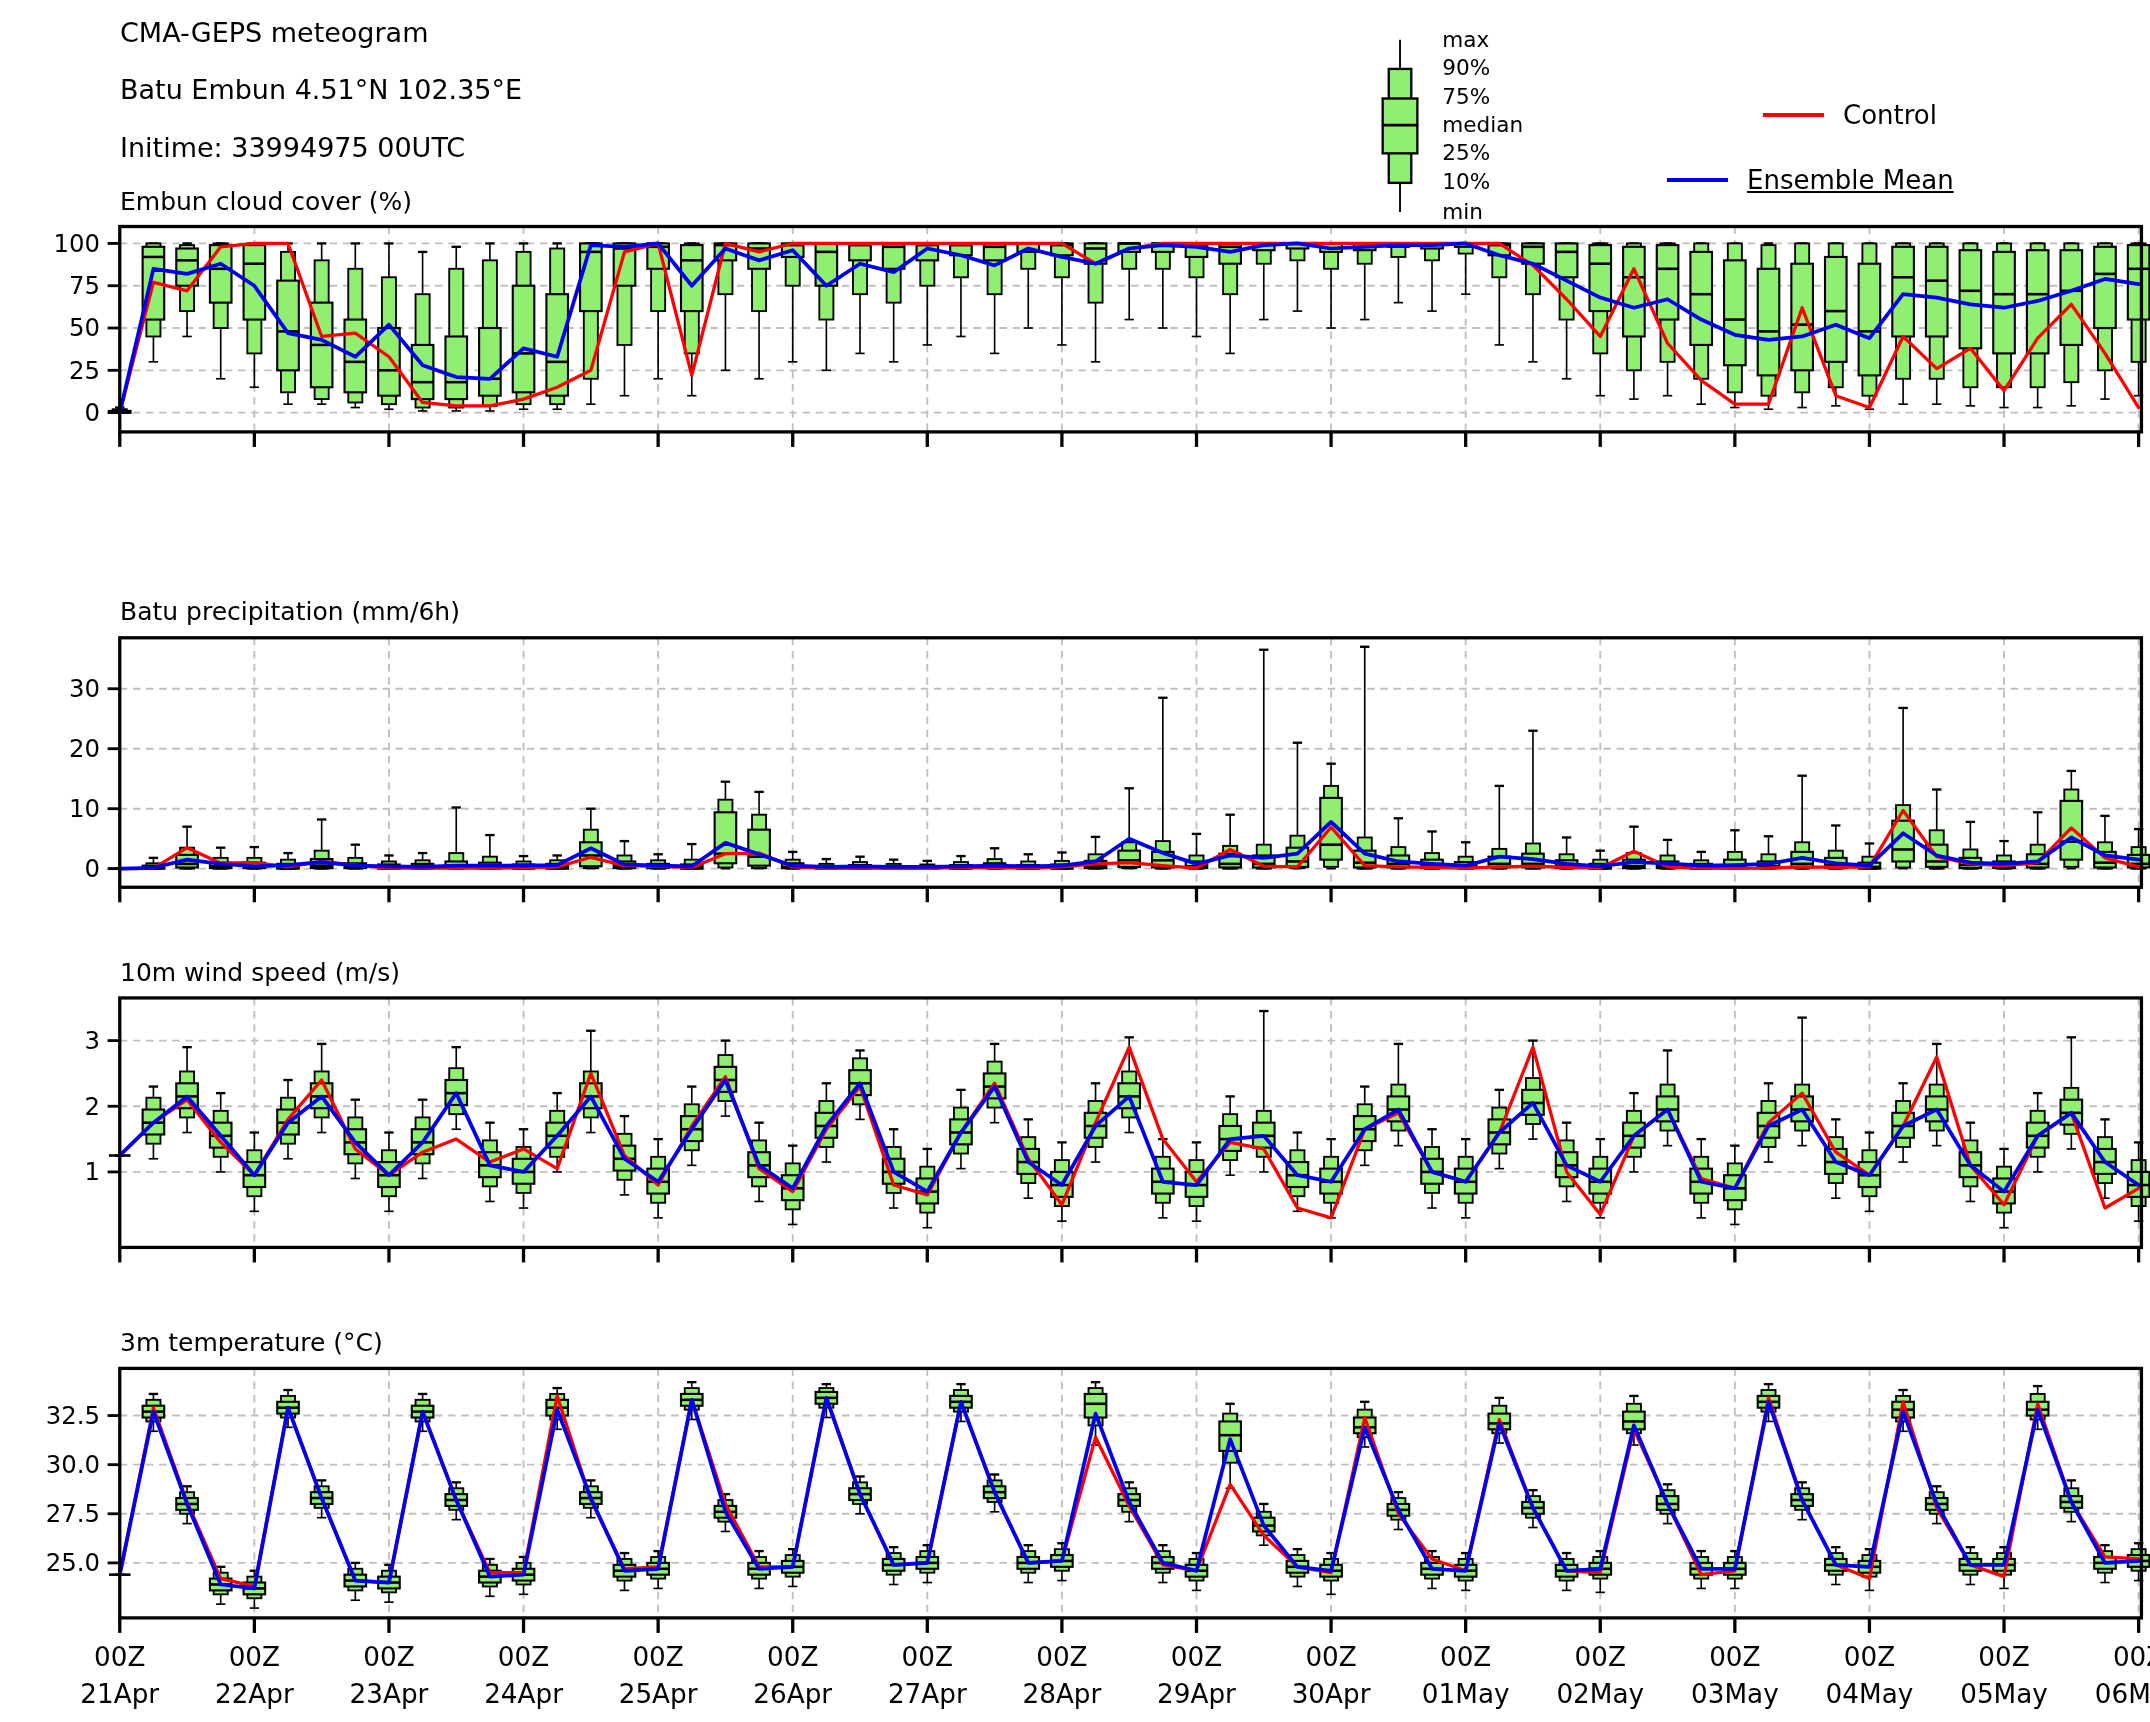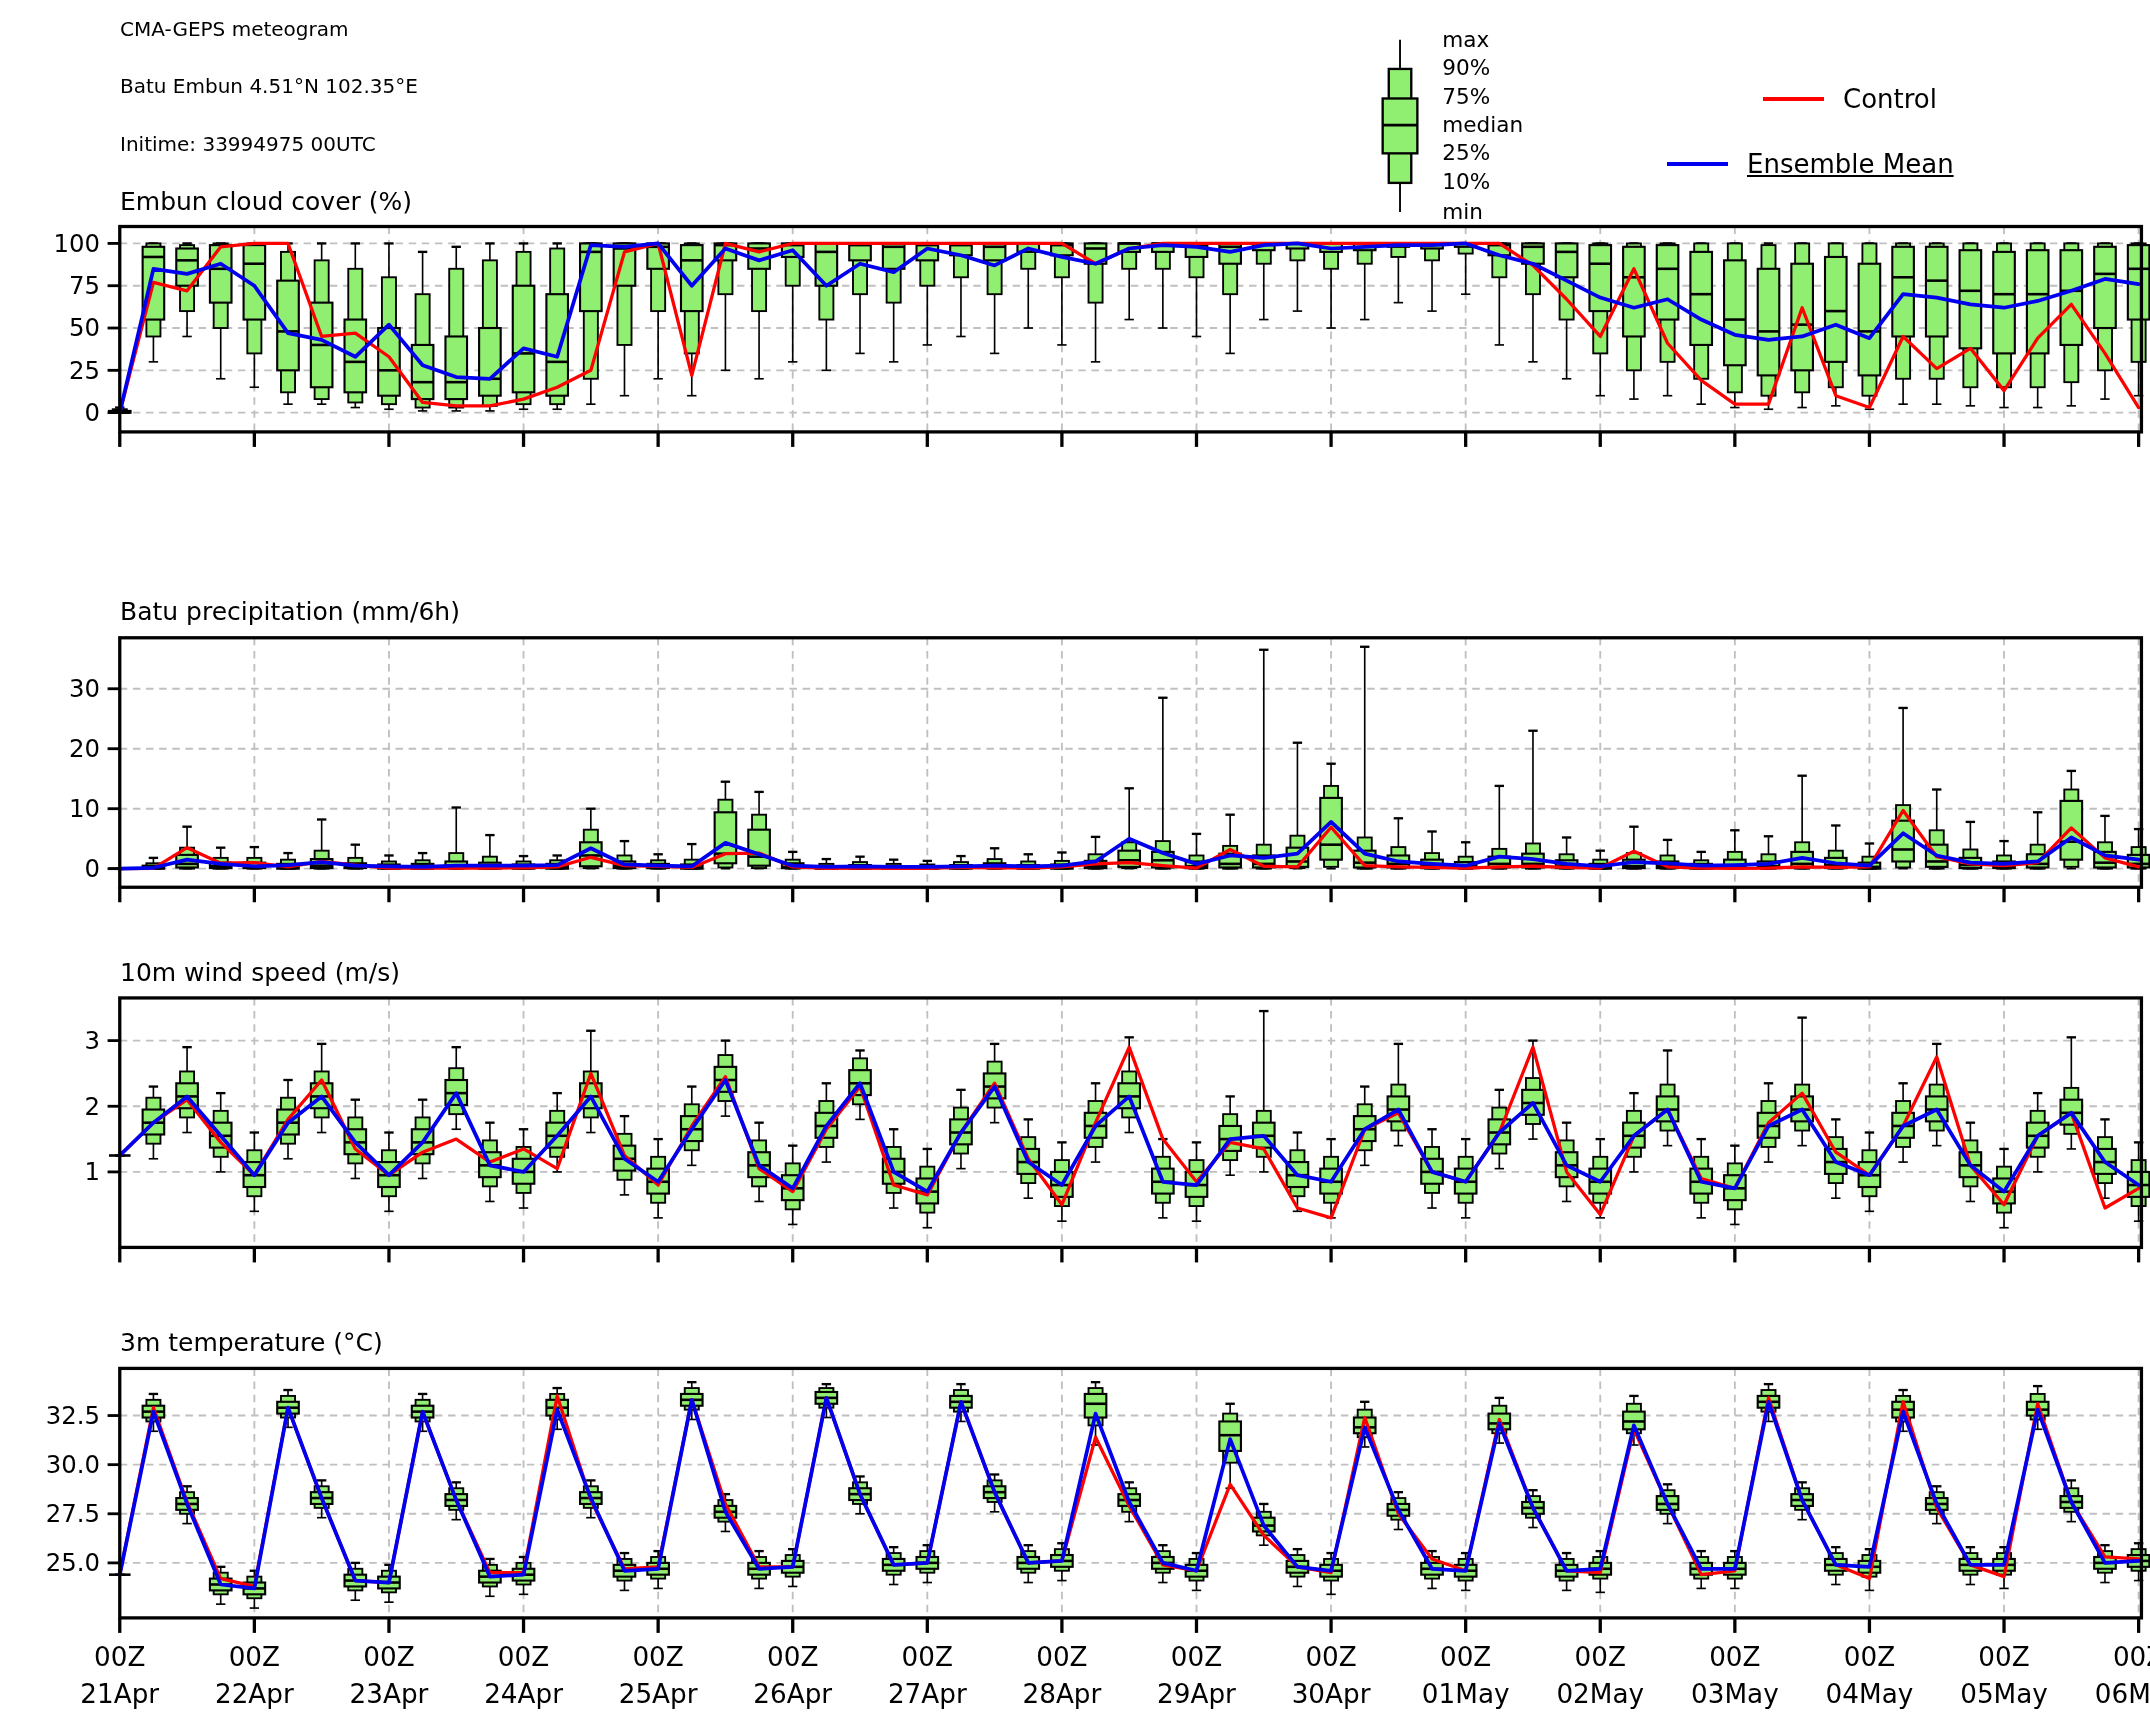--- a/index.html
+++ b/index.html
@@ -1,21 +1,21 @@
 <!DOCTYPE html>
 <html style="font-size:7.5px"><head>
 <meta charset="utf-8">
 <style>
   html,body{margin:0;padding:0;background:#ffffff;}
   body{width:2151px;height:1722px;overflow:hidden;position:relative;
        font-family:"DejaVu Sans","Liberation Sans",sans-serif;color:#000;}
   .abs{position:absolute;}
-  .hdr{font-size:20px;line-height:1;white-space:nowrap;}
+  .hdr{font-size:27px;line-height:1;white-space:nowrap;}
   .ptitle{font-size:25px;line-height:1;white-space:nowrap;}
-  .legend-row{display:flex;align-items:center;gap:19px;font-size:26px;}
+  .legend-row{display:flex;align-items:center;gap:19px;font-size:26px;margin-top:16px;}
   .legend-swatch{display:inline-block;width:61px;height:3.8px;}
   #chart-svg{position:absolute;left:0;top:0;}
 </style>
 </head>
 <body>
 
 <div class="abs hdr" style="left:120px;top:19px;">CMA-GEPS meteogram</div>
 <div class="abs hdr" style="left:120px;top:76px;">Batu Embun 4.51°N 102.35°E</div>
 <div class="abs hdr" style="left:120px;top:134px;">Initime: 33994975 00UTC</div>
 

